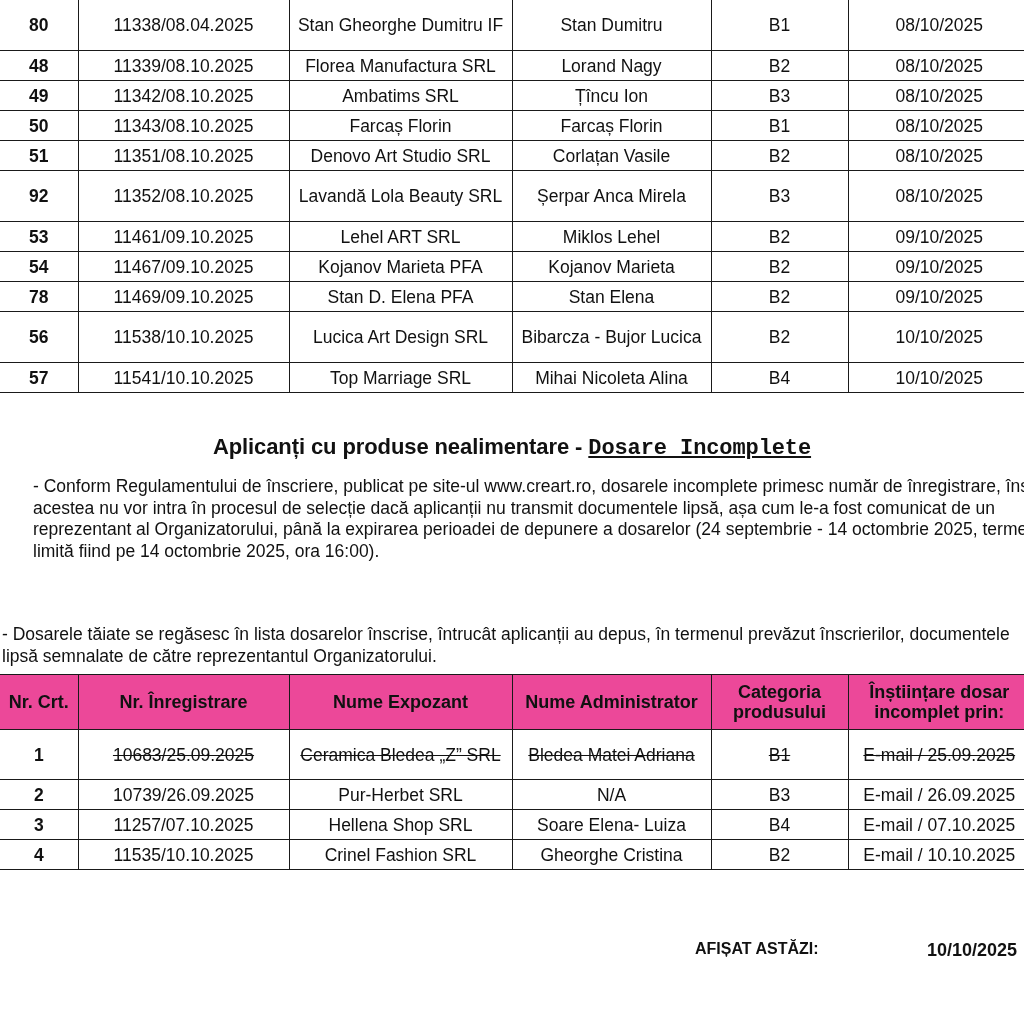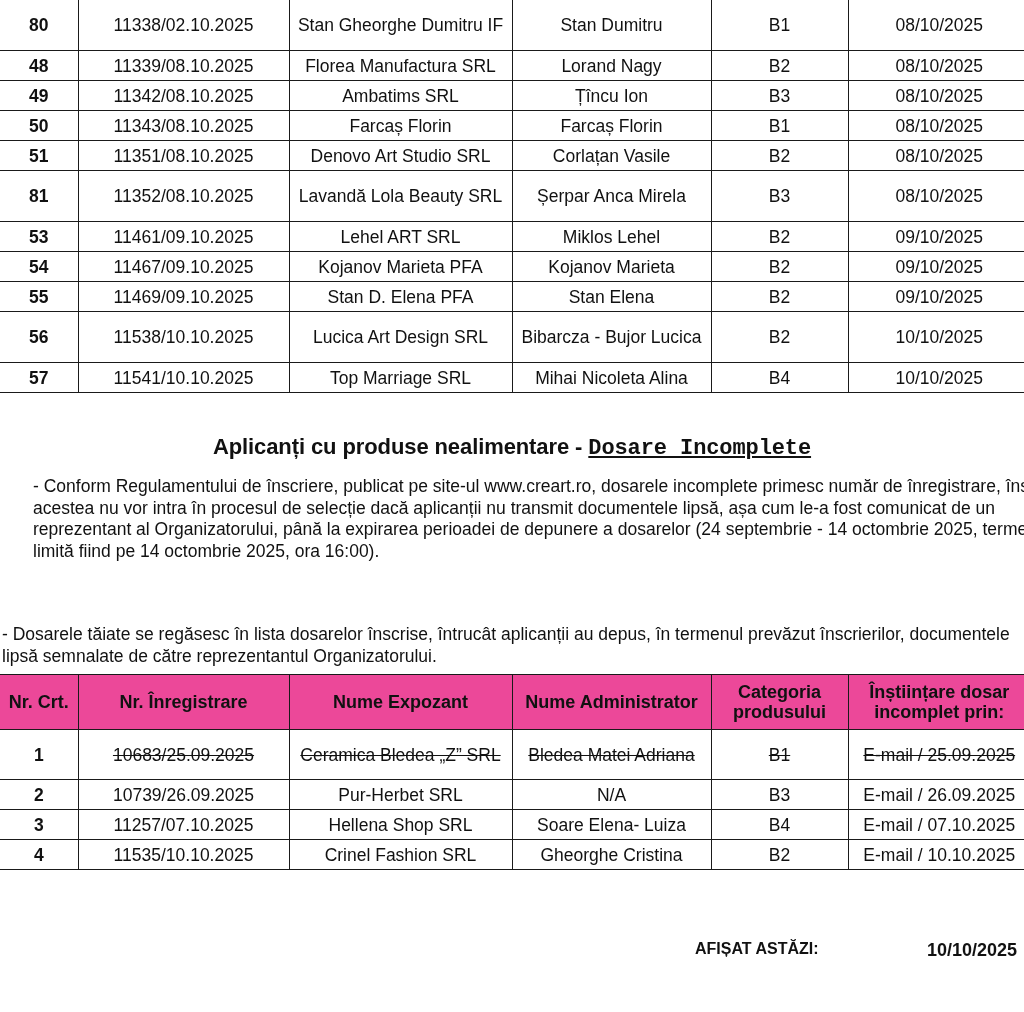--- a/index.html
+++ b/index.html
@@ -55,21 +55,21 @@
       <col class="c1">
       <col class="c2">
       <col class="c3">
       <col class="c4">
       <col class="c5">
       <col class="c6">
     </colgroup>
   <tbody id="t1-body">
       <tr class="tall">
         <td class="nr"><span>80</span></td>
-        <td><span>11338/02.10.2025</span></td>
+        <td><span>11338/08.04.2025</span></td>
         <td><span>Stan Gheorghe Dumitru IF</span></td>
         <td><span>Stan Dumitru</span></td>
         <td><span>B1</span></td>
         <td><span>08/10/2025</span></td>
       </tr>
       <tr class="short">
         <td class="nr"><span>48</span></td>
         <td><span>11339/08.10.2025</span></td>
         <td><span>Florea Manufactura SRL</span></td>
         <td><span>Lorand Nagy</span></td>
@@ -94,21 +94,21 @@
       </tr>
       <tr class="short">
         <td class="nr"><span>51</span></td>
         <td><span>11351/08.10.2025</span></td>
         <td><span>Denovo Art Studio SRL</span></td>
         <td><span>Corlațan Vasile</span></td>
         <td><span>B2</span></td>
         <td><span>08/10/2025</span></td>
       </tr>
       <tr class="tall">
-        <td class="nr"><span>81</span></td>
+        <td class="nr"><span>92</span></td>
         <td><span>11352/08.10.2025</span></td>
         <td><span>Lavandă Lola Beauty SRL</span></td>
         <td><span>Șerpar Anca Mirela</span></td>
         <td><span>B3</span></td>
         <td><span>08/10/2025</span></td>
       </tr>
       <tr class="short">
         <td class="nr"><span>53</span></td>
         <td><span>11461/09.10.2025</span></td>
         <td><span>Lehel ART SRL</span></td>
@@ -118,21 +118,21 @@
       </tr>
       <tr class="short">
         <td class="nr"><span>54</span></td>
         <td><span>11467/09.10.2025</span></td>
         <td><span>Kojanov Marieta PFA</span></td>
         <td><span>Kojanov Marieta</span></td>
         <td><span>B2</span></td>
         <td><span>09/10/2025</span></td>
       </tr>
       <tr class="short">
-        <td class="nr"><span>55</span></td>
+        <td class="nr"><span>78</span></td>
         <td><span>11469/09.10.2025</span></td>
         <td><span>Stan D. Elena PFA</span></td>
         <td><span>Stan Elena</span></td>
         <td><span>B2</span></td>
         <td><span>09/10/2025</span></td>
       </tr>
       <tr class="tall">
         <td class="nr"><span>56</span></td>
         <td><span>11538/10.10.2025</span></td>
         <td><span>Lucica Art Design SRL</span></td>

